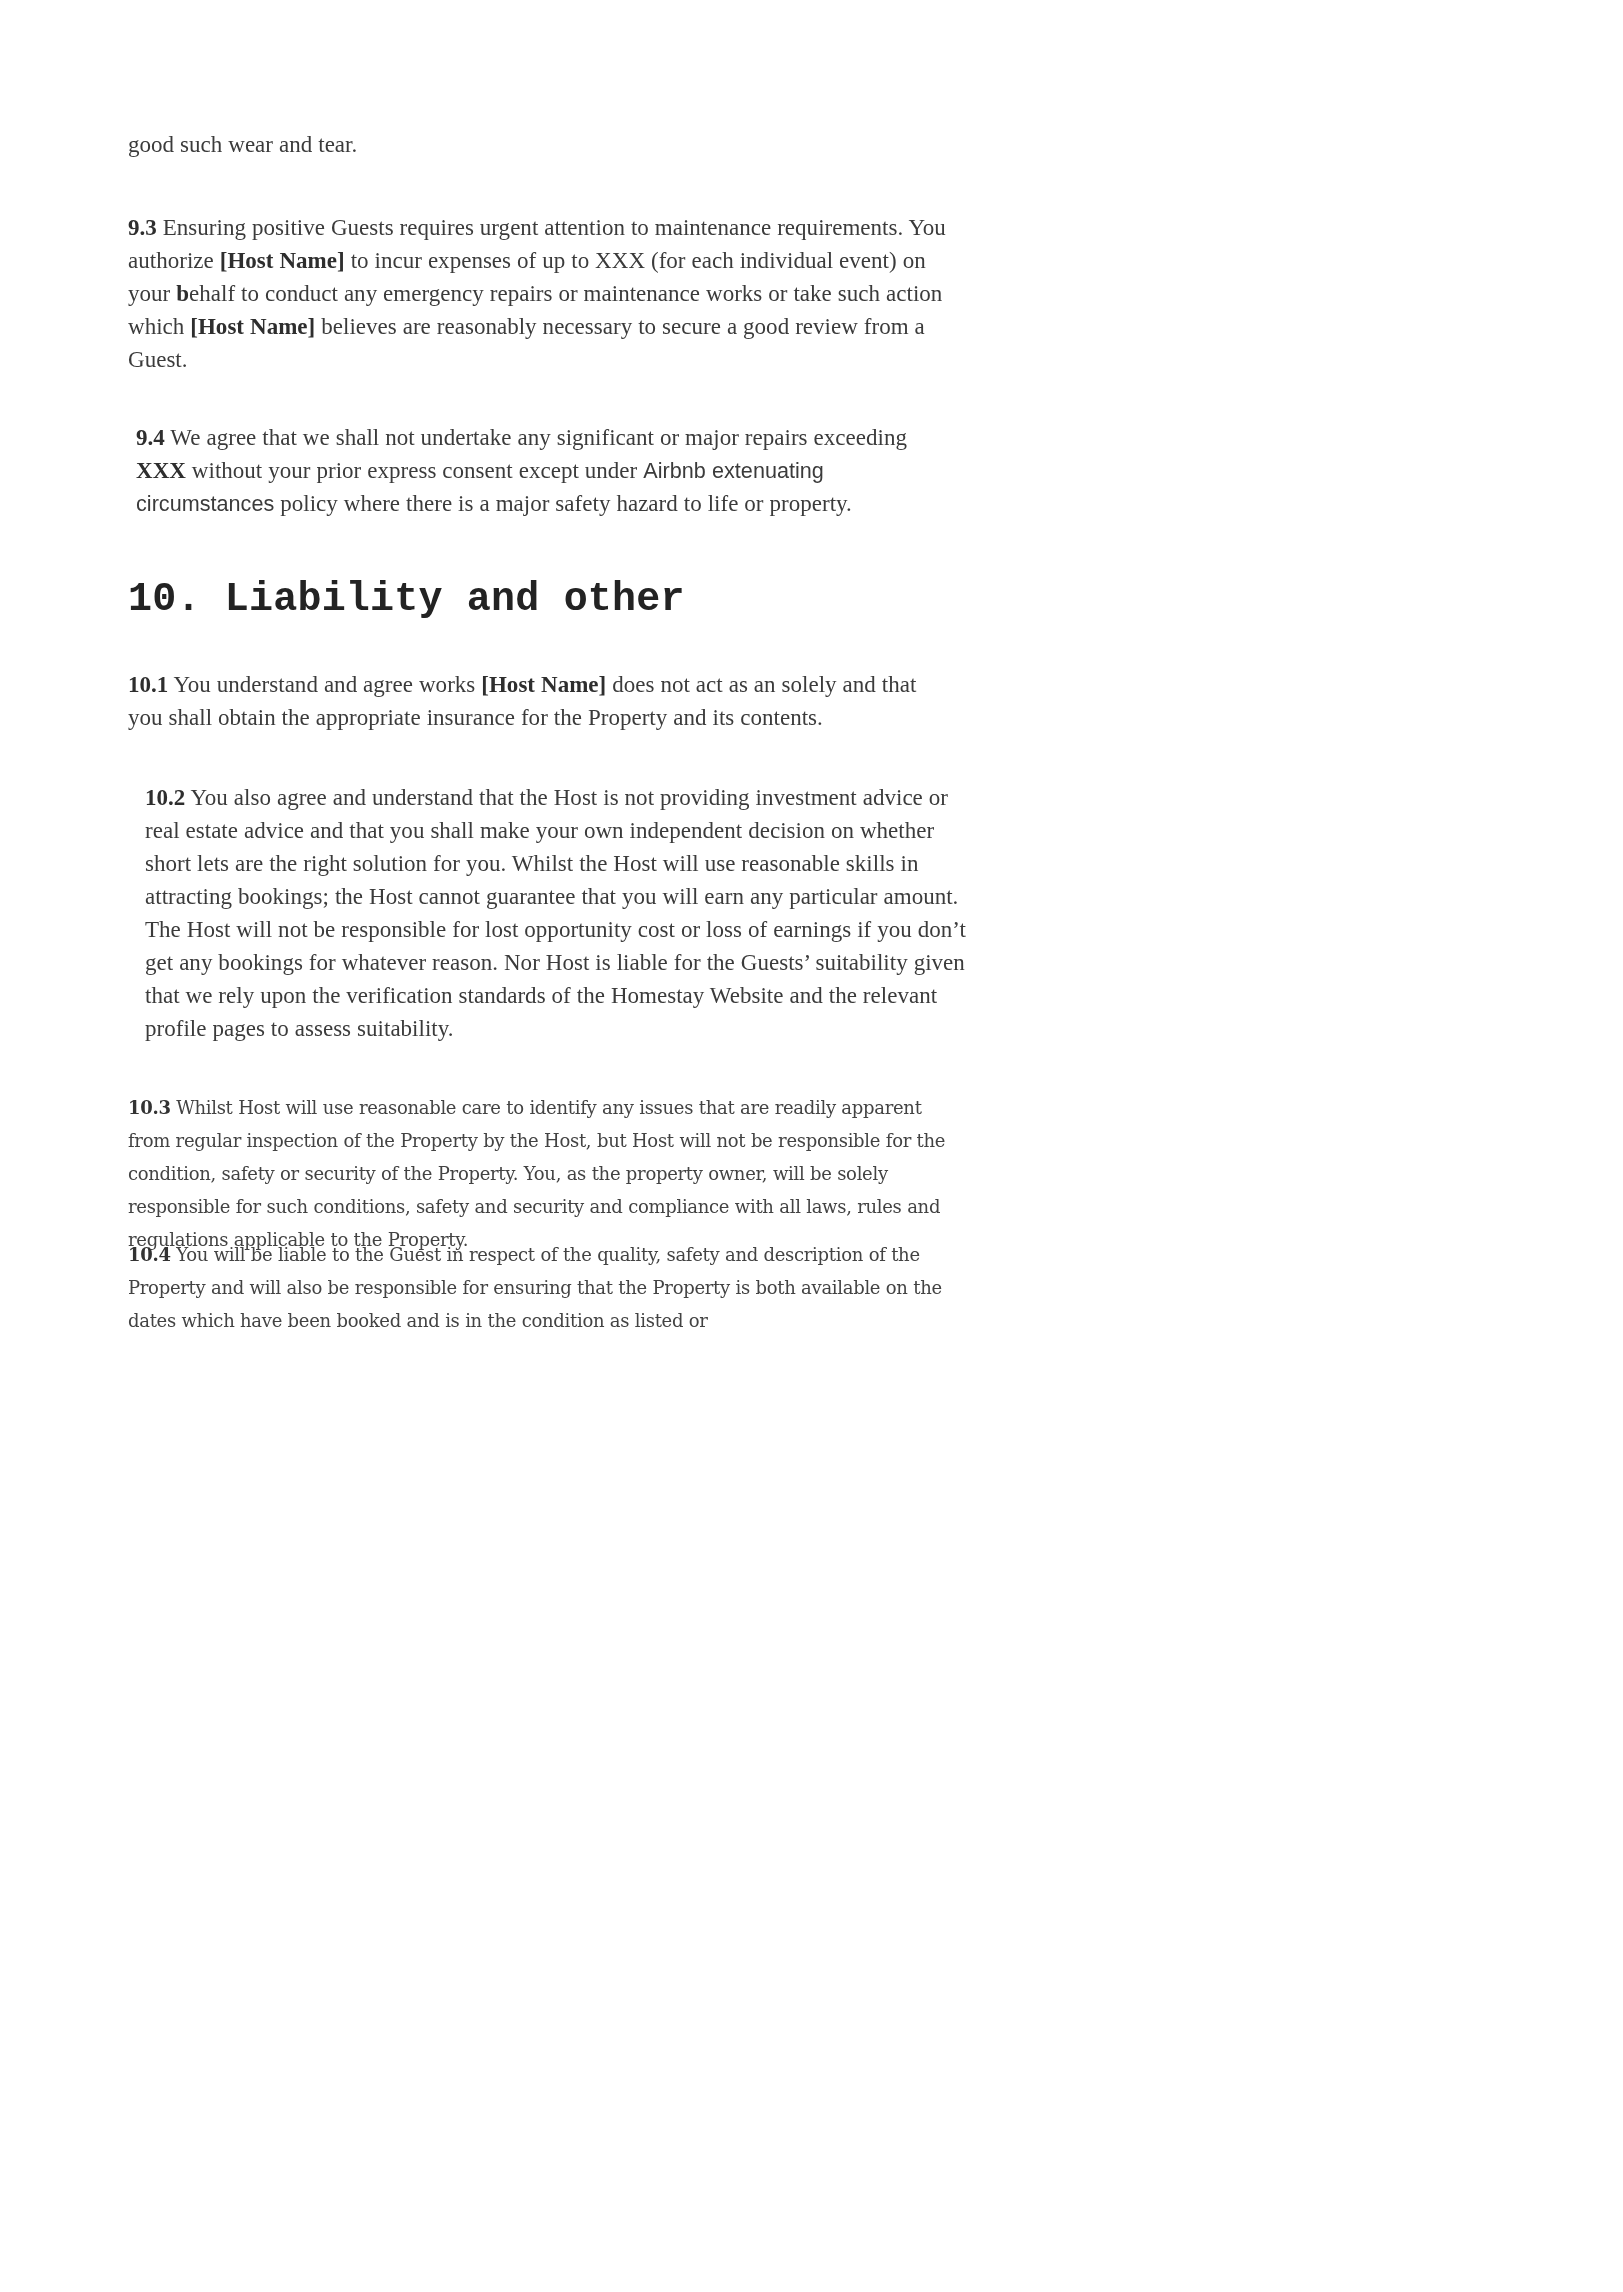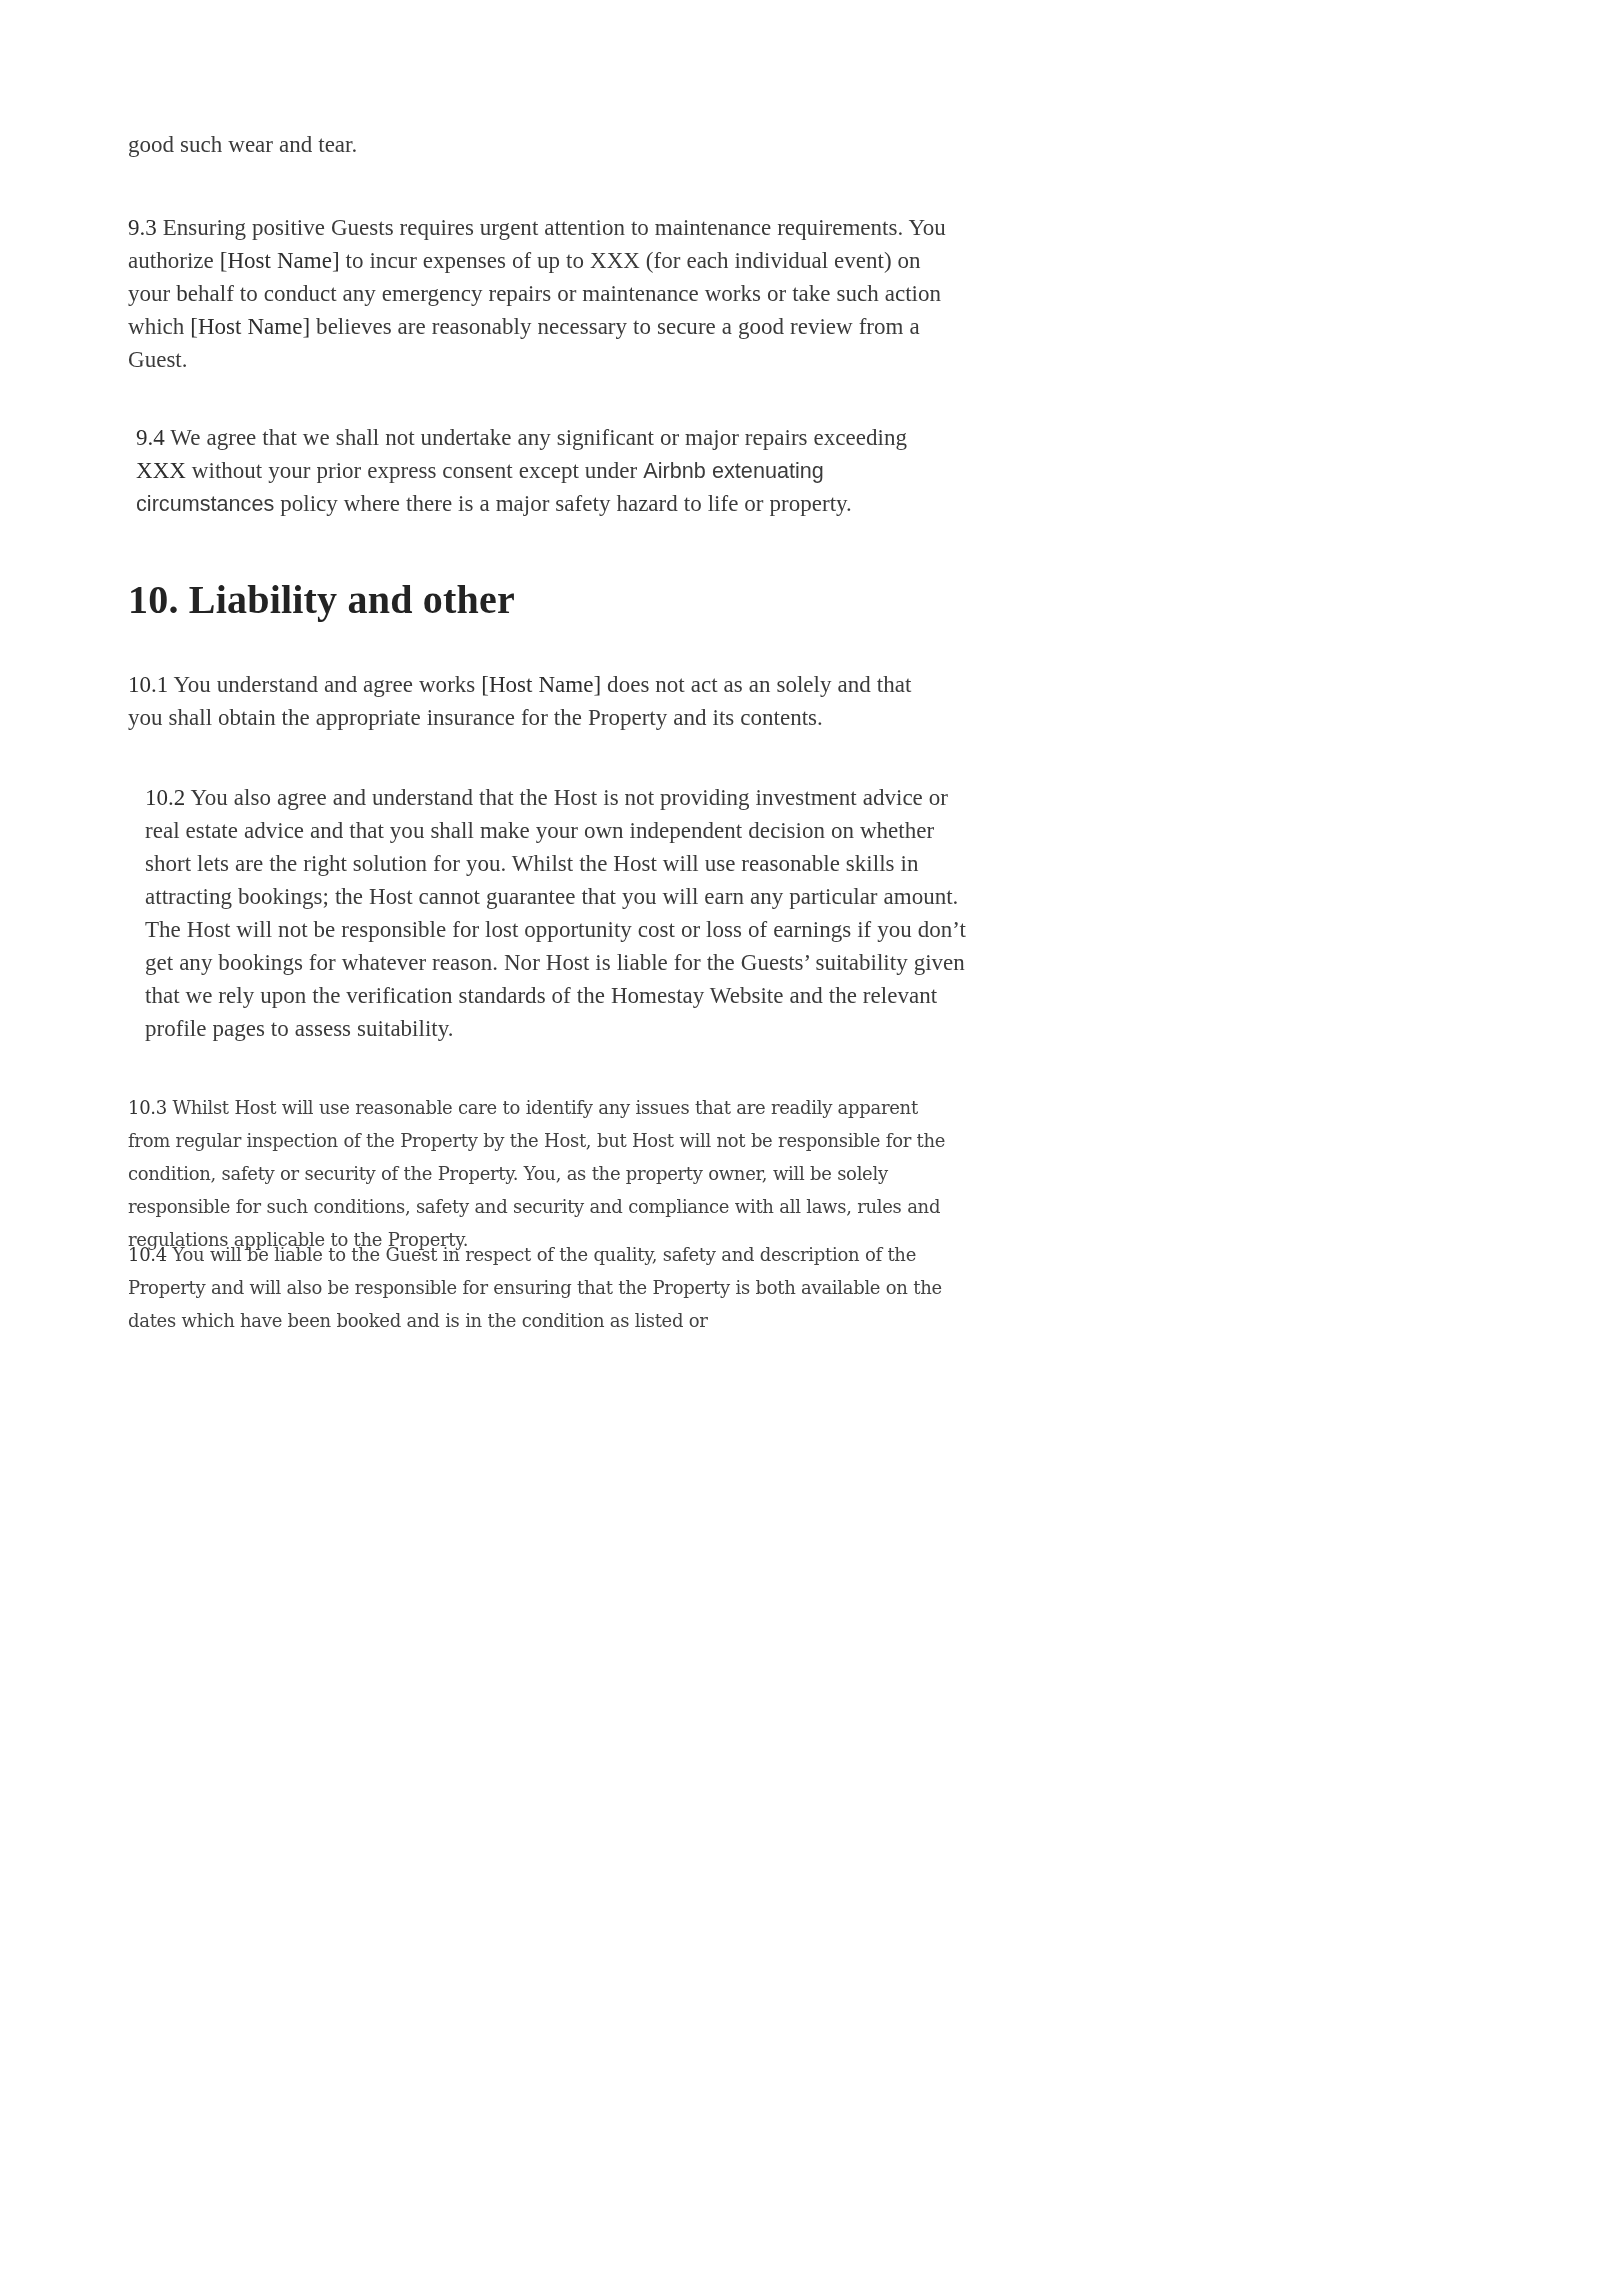--- a/index.html
+++ b/index.html
@@ -39,21 +39,21 @@
     font-size: 23px;
     line-height: 33px;
     color: #3b3b3b;
     text-align: left;
     margin: 0;
     letter-spacing: 0.02px;
     word-spacing: 0.2px;
   }
 
   .b {
-    font-weight: normal;
+    font-weight: bold;
     color: #2e2e2e;
   }
 
   
   .sans {
     font-family: "Liberation Sans", "DejaVu Sans", sans-serif;
     font-size: 21.6px;
     color: #3b3b3b;
   }
 
@@ -64,21 +64,21 @@
     color: #434343;
     font-family: "DejaVu Serif", "Liberation Serif", serif;
     letter-spacing: -0.3px;
   }
   .para-alt .b {
     color: #333333;
   }
 
   
   .heading {
-    font-family: Liberation Serif, serif;
+    font-family: Liberation Mono, monospace;
     font-weight: bold;
     font-size: 40px;
     line-height: 47px;
     color: #232323;
     margin: 0;
     letter-spacing: 0.2px;
   }
 
   
   .blk-orphan   { position: absolute; top: 128px;  left: 0; width: 823px; }

